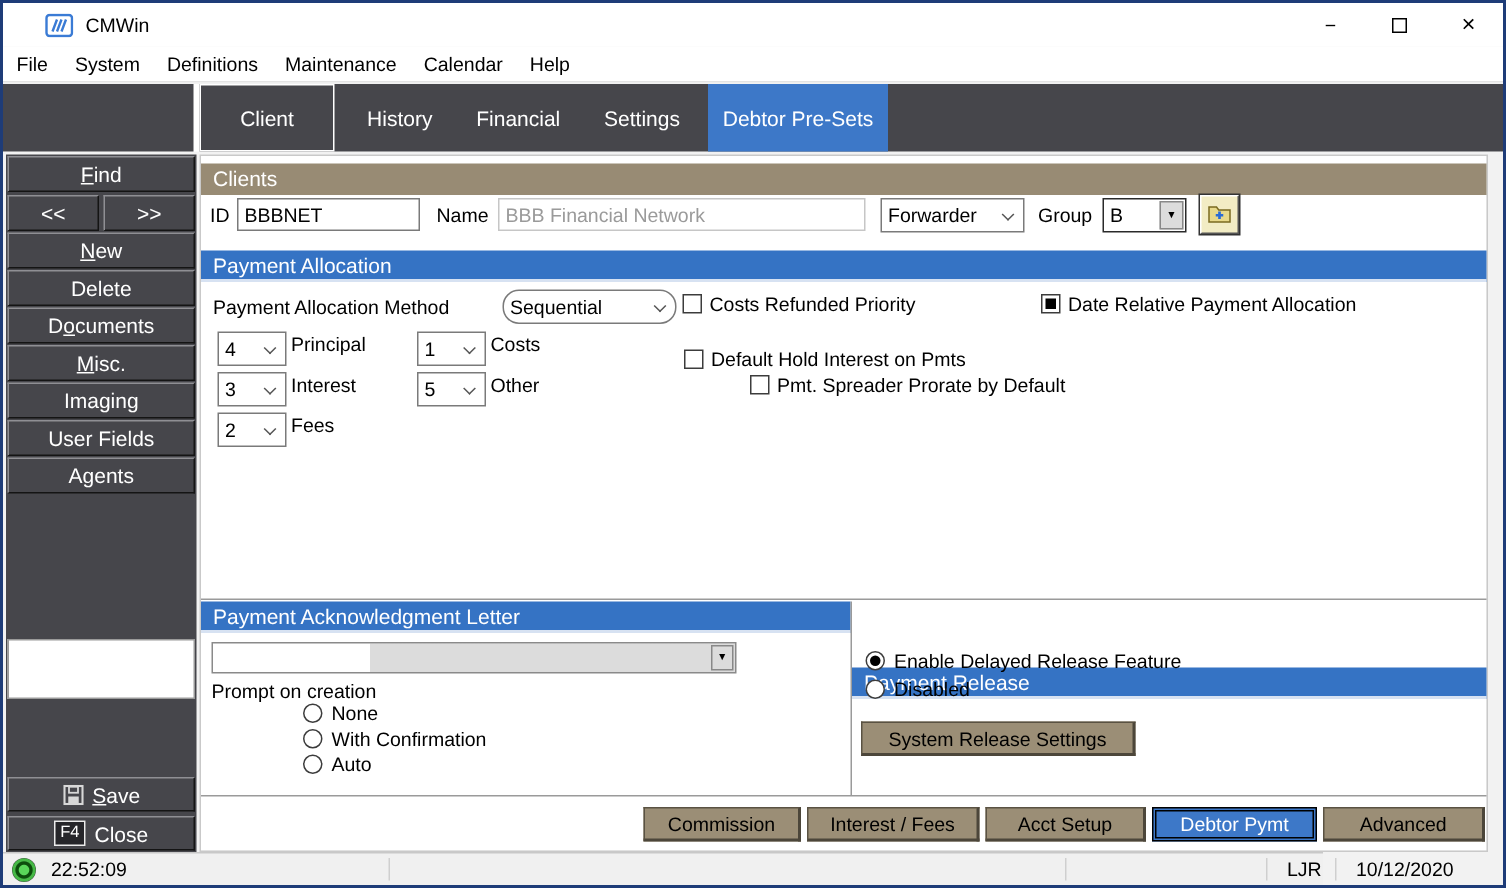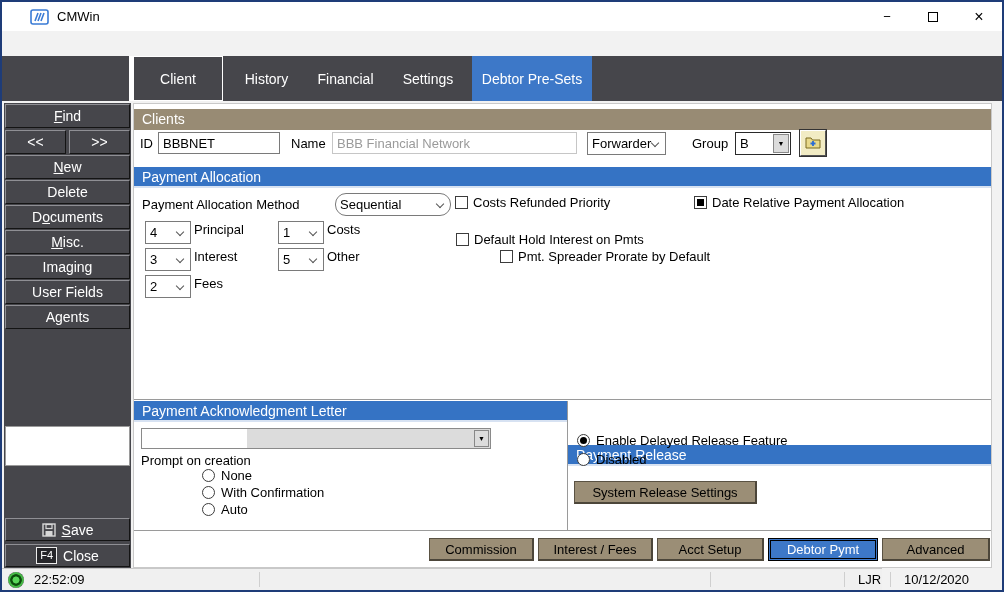--- a/index.html
+++ b/index.html
@@ -95,20 +95,28 @@
         </span>
       <span class="win-btn">
           <span class="sq"></span>
         </span>
       <span class="win-btn close">
           <span>×</span>
         </span>
     </div>
   </div>
 
+  <div class="menubar">
+    <span class="menu-item">File</span>
+    <span class="menu-item">System</span>
+    <span class="menu-item">Definitions</span>
+    <span class="menu-item">Maintenance</span>
+    <span class="menu-item">Calendar</span>
+    <span class="menu-item">Help</span>
+  </div>
 
   <div class="toolbar">
     <div class="tb-left"></div>
     <div class="tabs-bg">
       <div class="tab focused" style="left:0; width:90px;">Client</div>
       <div class="tab" style="left:174px; width:77px;">Financial</div>
       <div class="tab" style="left:95px; width:77px;">History</div>
       <div class="tab" style="left:256px; width:78px;">Settings</div>
       <div class="tab selected" style="left:339px; width:120px;">Debtor Pre-Sets</div>
     </div>
@@ -142,21 +150,21 @@
     </div>
   </div>
 
   <div class="main">
 
     <div class="sect-header hdr-taupe" style="top:5px;">Clients</div>
     <span class="lbl" style="left:6px; top:32px;">ID</span>
     <input class="box" style="position: absolute; left: 24px; top: 28px; width: 122px;" value="BBBNET">
     <span class="lbl" style="left:157px; top:32px;">Name</span>
     <input class="box disabled" style="position: absolute; left: 198px; top: 28px; width: 245px;" value="BBB Financial Network">
-    <div class="combo-flat" style="left:453px; top:28px; width:79px;">
+    <div class="combo-flat" style="left:453px; top:28px; width:96px;">
       <span>Forwarder</span>
       <span class="chev"></span>
     </div>
     <span class="lbl" style="left:558px; top:32px;">Group</span>
     <div class="combo-classic" style="left:601px; top:28px; width:56px;">
       <span>B</span>
       <span class="dd">▼</span>
     </div>
     <div style="position:absolute; left:666px; top:26px; width:26px; height:26px; background:#f2ecc4; border:1px solid #555; border-top-color:#fff; border-left-color:#fff; outline:1px solid #333; display:flex; align-items:center; justify-content:center;">
       <span>

